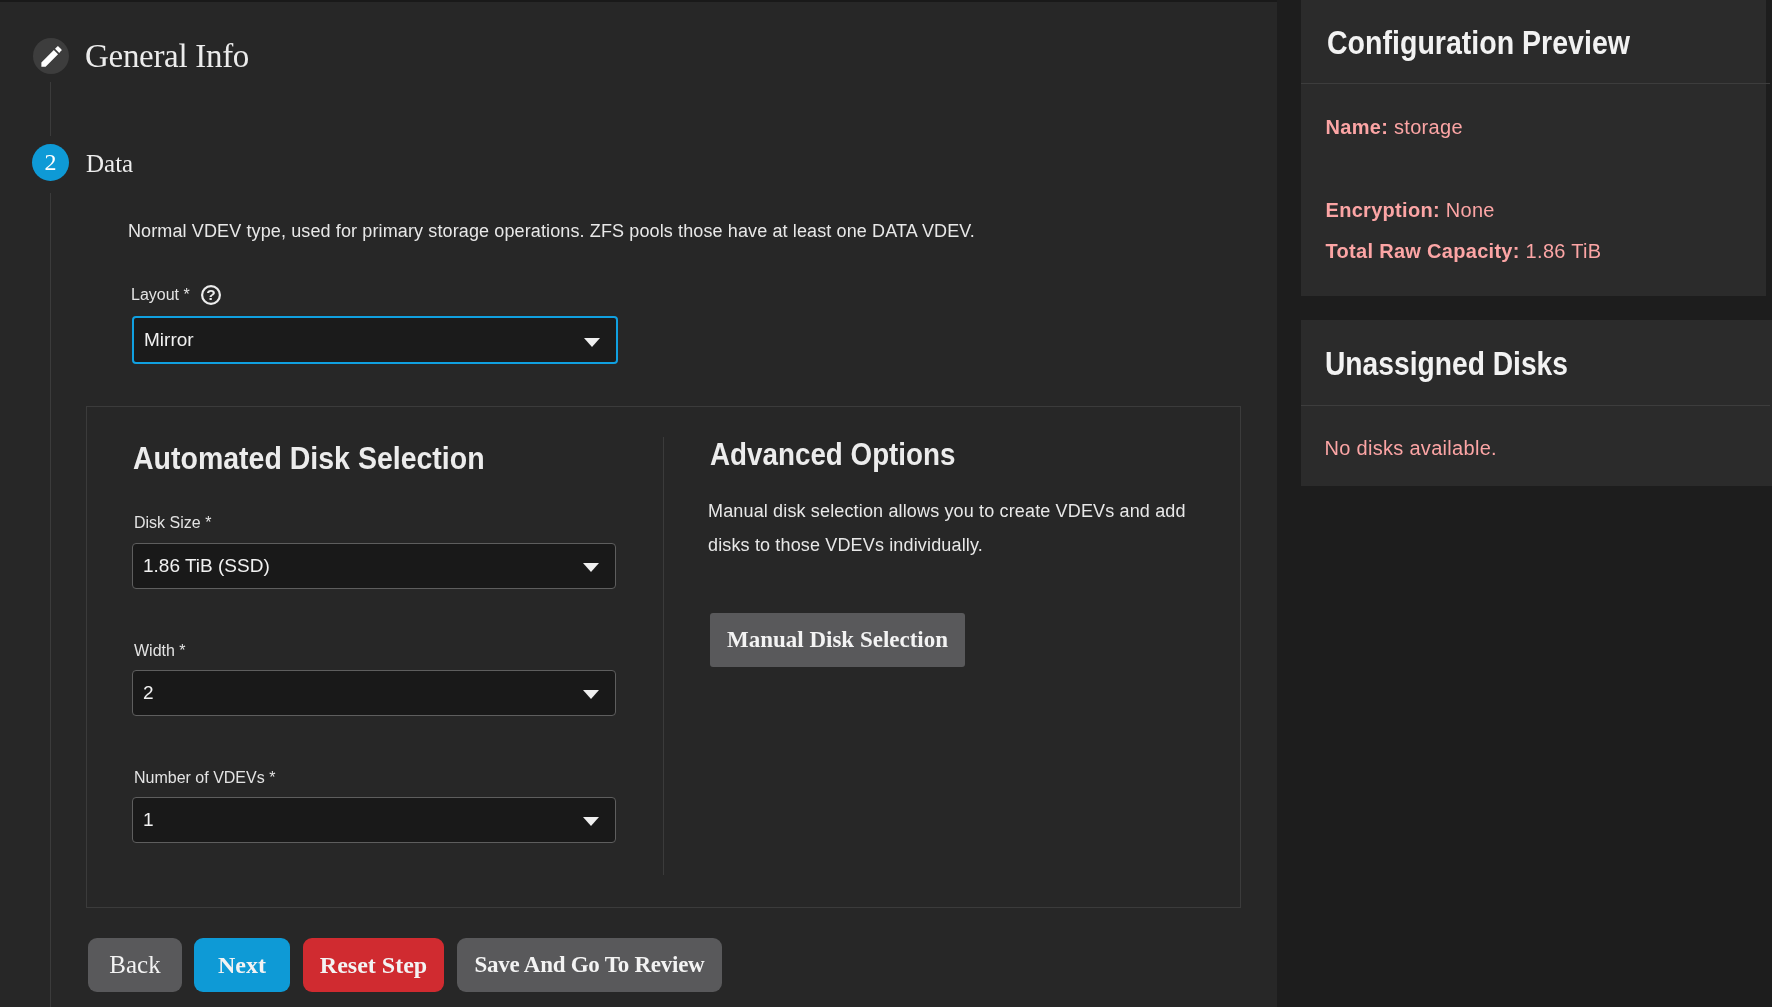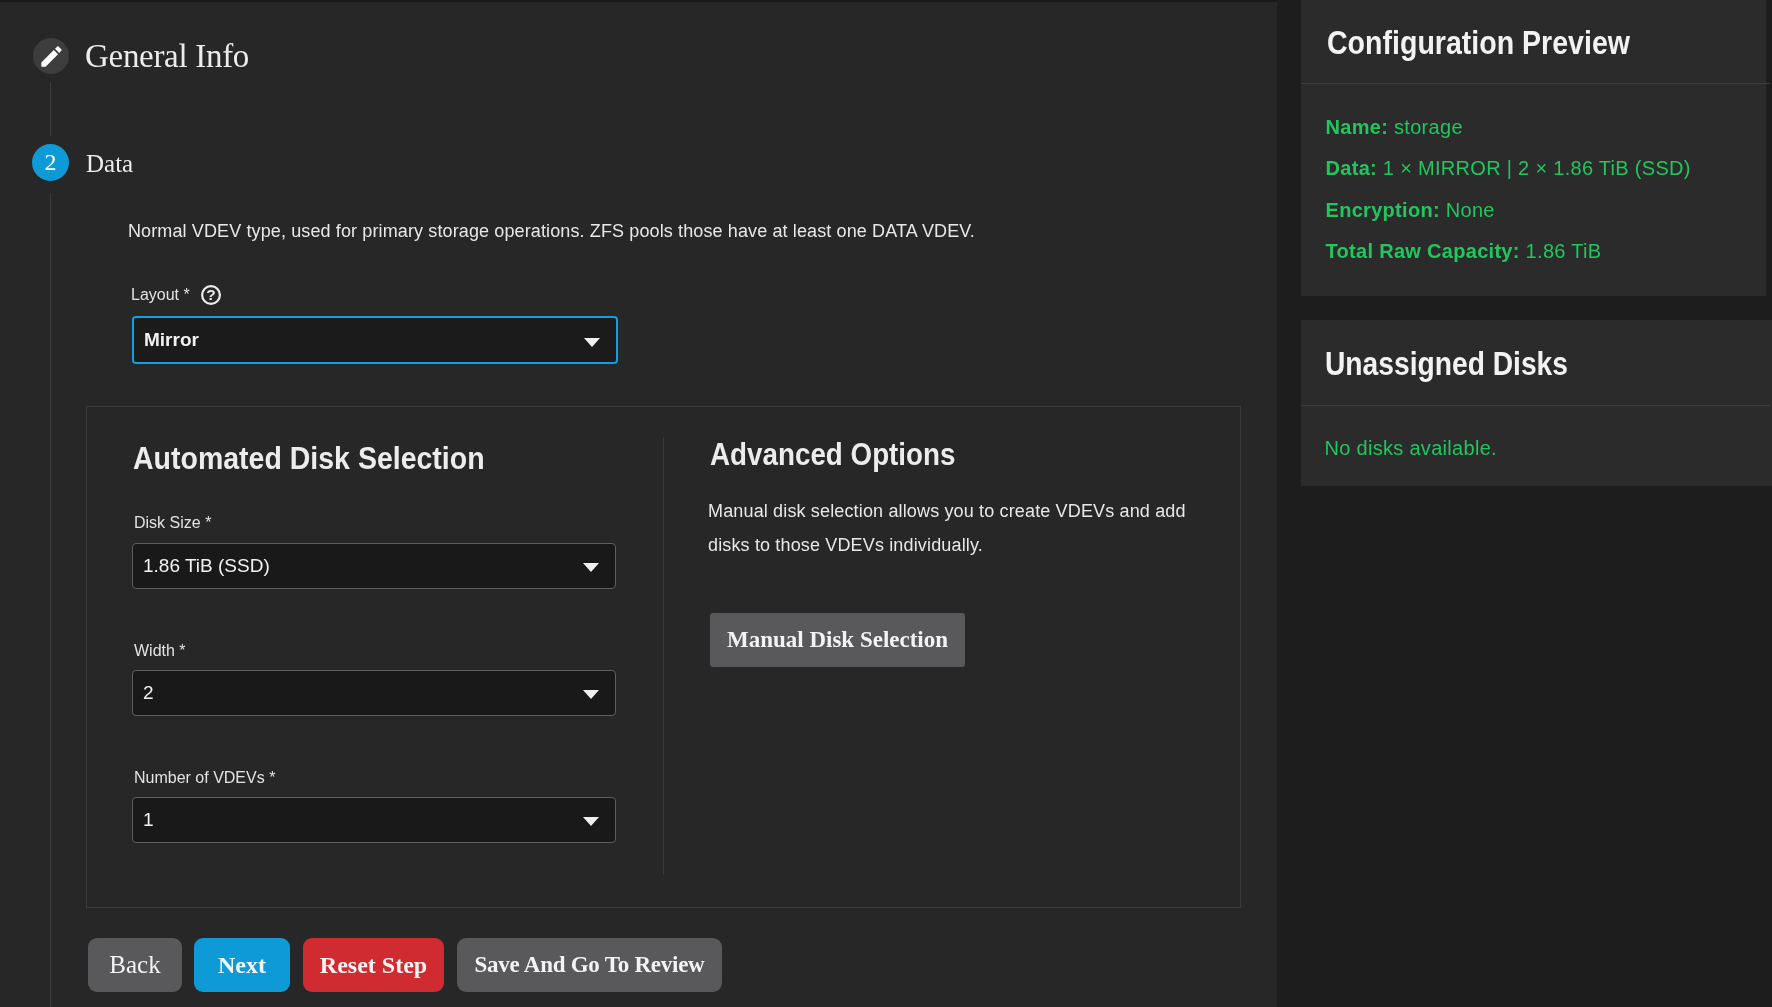--- a/index.html
+++ b/index.html
@@ -10,21 +10,21 @@
   .cond{font-family:"Liberation Sans",sans-serif;font-weight:bold;
         transform-origin:0 50%;white-space:nowrap;line-height:1;}
   .sel{position:absolute;background:#191919;border:1.5px solid #5e5e5e;border-radius:4px;box-sizing:border-box;}
   .sel .txt{position:absolute;left:10px;font-size:19px;line-height:19px;color:#f1f1f1;white-space:nowrap;}
   .caret{position:absolute;width:0;height:0;border-left:8.5px solid transparent;
          border-right:8.5px solid transparent;border-top:9.5px solid #f0f0f0;}
   .lbl{position:absolute;font-size:16px;line-height:16px;color:#e3e3e3;white-space:nowrap;}
   .btn{position:absolute;top:938px;height:54px;border-radius:9px;display:flex;
        align-items:center;justify-content:center;font-family:"Liberation Serif",serif;
        color:#f3f3f3;}
-  .row{position:absolute;font-size:20px;line-height:20px;color:#22c55e;white-space:nowrap;letter-spacing:0.3px;}
+  .row{position:absolute;font-size:20px;line-height:20px;color:#fca5a5;white-space:nowrap;letter-spacing:0.3px;}
 </style>
 </head>
 <body>
 
 <div class="abs" style="left:0;top:0;width:1277px;height:1007px;background:#272727;"></div>
 
 <div class="abs" style="left:0;top:0;width:1277px;height:2px;background:#191919;"></div>
 
 <div class="abs" style="left:33px;top:38px;width:36px;height:36px;border-radius:50%;background:#3d3d3d;">
   <svg width="27" height="27" viewBox="0 0 24 24" style="position:absolute;left:4.5px;top:4.5px;">
@@ -40,21 +40,21 @@
 <div class="abs serif" style="left:86px;top:151.5px;font-size:25px;line-height:24px;color:#ececec;">Data</div>
 <div class="abs" style="left:50px;top:193px;width:1px;height:814px;background:#3b3b3b;"></div>
 
 <div class="abs" style="left:128px;top:222px;font-size:18px;line-height:19px;letter-spacing:0.12px;color:#e8e8e8;white-space:nowrap;">Normal VDEV type, used for primary storage operations. ZFS pools those have at least one DATA VDEV.</div>
 
 <div class="lbl" style="left:131px;top:287px;">Layout *</div>
 <svg class="abs" width="22" height="22" viewBox="0 0 22 22" style="left:199.5px;top:284px;">
   <circle cx="11" cy="11" r="8.9" fill="none" stroke="#ececec" stroke-width="2.2"></circle>
   <text x="11" y="16.1" text-anchor="middle" font-family="Liberation Sans" font-size="15.5" font-weight="bold" fill="#ececec">?</text>
 </svg>
-<div class="sel" style="left:132px;top:316px;width:486px;height:48px;border:2px solid #10a0e0;background:#1b1b1b;font-weight:bold;">
+<div class="sel" style="left:132px;top:316px;width:486px;height:48px;border:2px solid #10a0e0;background:#1b1b1b;">
   <div class="txt" style="top:11.5px;left:10px;">Mirror</div>
   <div class="caret" style="right:16px;top:19.5px;"></div>
 </div>
 
 <div class="abs" style="left:86px;top:406px;width:1155px;height:502px;border:1px solid #3b3b3b;box-sizing:border-box;"></div>
 <div class="abs" style="left:663px;top:437px;width:1px;height:438px;background:#3b3b3b;"></div>
 
 <div class="abs cond" id="h-ads" style="left: 133px; top: 442px; font-size: 32px; color: rgb(236, 236, 236); transform: scaleX(0.8907);">Automated Disk Selection</div>
 
 <div class="lbl" style="left:134px;top:515px;">Disk Size *</div>
@@ -86,21 +86,20 @@
 <div class="btn" id="b2" style="left:194px;width:96px;background:#0e9ad6;font-size:24px;font-weight:bold;">Next</div>
 <div class="btn" id="b3" style="left:303px;width:141px;background:#d02b30;font-size:24px;font-weight:bold;">Reset Step</div>
 <div class="btn" id="b4" style="left:457px;width:265px;background:#59595b;font-size:23px;font-weight:bold;letter-spacing:-0.25px;">Save And Go To Review</div>
 
 <div class="abs" style="left:1277px;top:0;width:495px;height:1007px;background:#1d1d1d;"></div>
 
 <div class="abs" style="left:1301px;top:0;width:465px;height:296px;background:#2b2b2b;">
   <div class="cond" id="h-cp" style="position: absolute; left: 25.5px; top: 25.6px; font-size: 33px; color: rgb(242, 242, 242); transform: scaleX(0.8652);">Configuration Preview</div>
   <div style="position:absolute;left:0;top:83px;width:469px;height:1px;background:#3d3d3d;"></div>
   <div class="row" style="left:24.5px;top:117px;"><b>Name:</b> storage</div>
-  <div class="row" style="left:24.5px;top:158px;"><b>Data:</b> 1 × MIRROR | 2 × 1.86 TiB (SSD)</div>
   <div class="row" style="left:24.5px;top:200px;"><b>Encryption:</b> None</div>
   <div class="row" style="left:24.5px;top:241px;"><b>Total Raw Capacity:</b> 1.86 TiB</div>
 </div>
 
 <div class="abs" style="left:1301px;top:319.5px;width:524px;height:166px;background:#2b2b2b;">
   <div class="cond" id="h-ud" style="position: absolute; left: 24px; top: 27px; font-size: 33px; color: rgb(242, 242, 242); transform: scaleX(0.8548);">Unassigned Disks</div>
   <div style="position:absolute;left:0;top:85.5px;width:469px;height:1px;background:#3d3d3d;"></div>
   <div class="row" style="left:23.5px;top:118.3px;">No disks available.</div>
 </div>
 

